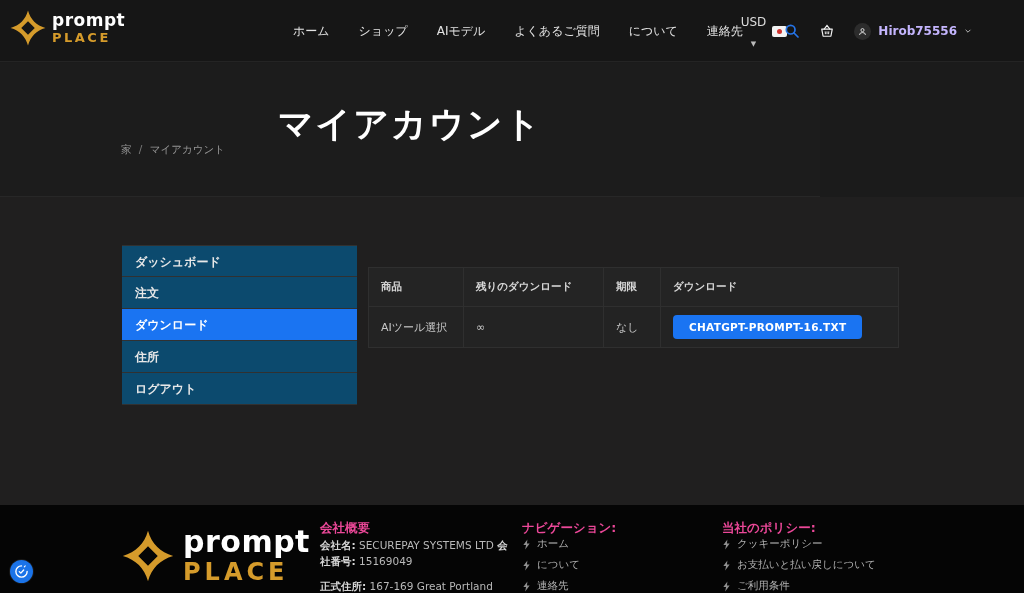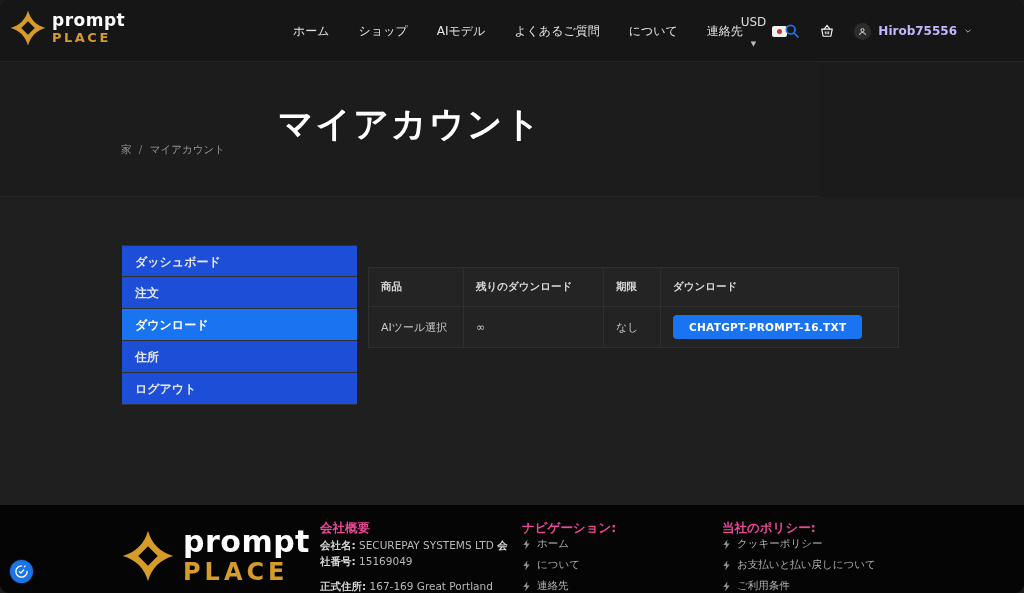--- a/index.html
+++ b/index.html
@@ -1,18 +1,18 @@
 <!DOCTYPE html>
 <html><head>
 <meta charset="utf-8">
 <style>
   * { margin:0; padding:0; box-sizing:border-box; }
   html,body { width:1024px; height:593px; overflow:hidden; }
   body { font-family:"DejaVu Sans","Liberation Sans",sans-serif; background:#1b1b1b; }
-  .page { position:relative; width:1024px; height:593px; overflow:hidden;border-radius:9px; }
+  .page { position:relative; width:1024px; height:593px; overflow:hidden; }
 
   
   .topnav { position:absolute; top:0; left:0; width:1024px; height:62px;
             background:#161616; border-bottom:1px solid #242424;
             display:flex; align-items:center; }
   .logo { position:absolute; left:10px; top:10px; display:flex; align-items:center; gap:6px; cursor:pointer; }
   .logo svg { width:36px; height:36px; }
   .logo-text { display:flex; flex-direction:column; line-height:1; }
   .logo-top { color:#fff; font-weight:700; font-size:17px; letter-spacing:.5px; }
   .logo-bottom { color:#d59b2b; font-weight:700; font-size:13px; letter-spacing:2.5px; margin-top:2px; }
@@ -35,21 +35,21 @@
   .hero { position:absolute; top:63px; left:0; width:820px; height:134px; background:#1c1c1c; border-bottom:1px solid #272727; }
   .hero-title { text-align:center; padding-top:38px; color:#fff; font-size:35px; font-weight:700; letter-spacing:2px; }
   .breadcrumb { position:absolute; left:121px; top:80px; font-size:10.5px; color:#979797; }
   .breadcrumb .bc-home { cursor:pointer; }
   .breadcrumb .bc-sep { margin:0 4px; color:#7d7d7d; }
 
   
   .main { position:absolute; top:197px; left:0; width:1024px; height:308px; background:#201f1f; }
 
   .side-menu { position:absolute; left:122px; top:48px; width:235px; }
-  .side-item { height:32px; line-height:32px; background:#1d4ed8; border-bottom:1px solid #313131;
+  .side-item { height:32px; line-height:32px; background:#0c4a6e; border-bottom:1px solid #313131;
                color:#e8e8e8; font-size:12px; font-weight:700; padding-left:13px; cursor:pointer; }
   .side-item:first-child { border-top:1px solid #313131; }
   .side-item.active { background:#1a74f2; color:#fff; }
 
   .dl-table { position:absolute; left:368px; top:48px; border-collapse:collapse;margin-top:22px; }
   .dl-table th, .dl-table td { border:1px solid #2f2f2f; text-align:left; }
   .dl-table th { background:#242424; color:#d8d8d8; font-size:10.5px; font-weight:700; padding:12px 12px; }
   .dl-table td { background:#232323; color:#c7c7c7; font-size:11px; padding:8px 12px; height:34px; }
   .col-product { width:95px; } .col-remaining { width:140px; } .col-expires { width:57px; } .col-download { width:238px; }
   .dl-btn { display:inline-block; background:#1a74f2; color:#fff; border:none; border-radius:4px;

